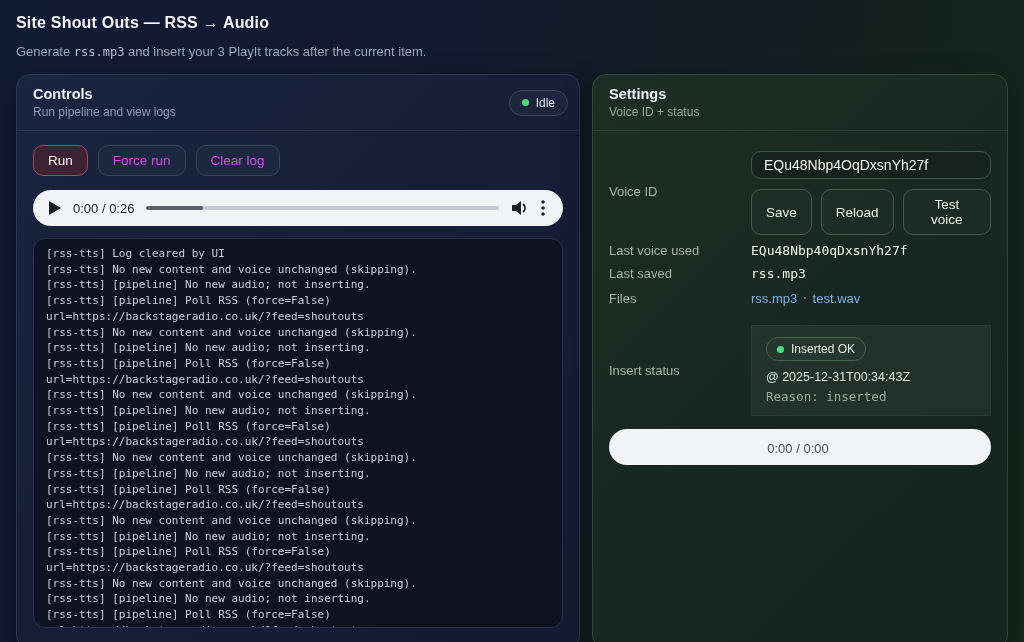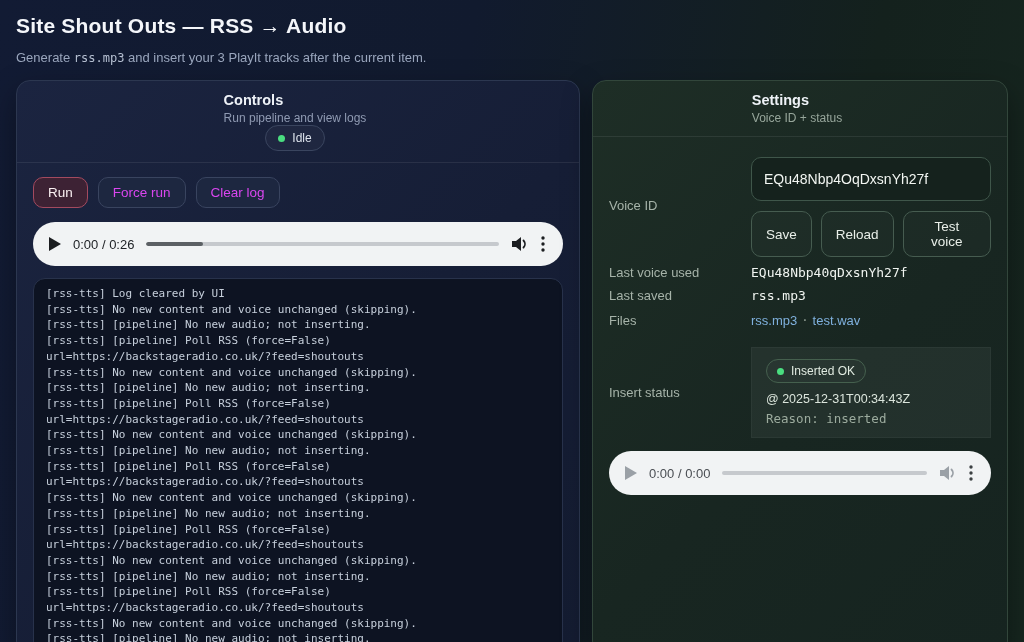--- a/index.html
+++ b/index.html
@@ -5,33 +5,33 @@
   * { margin:0; padding:0; box-sizing:border-box; }
   html,body { width:1024px; height:642px; overflow:hidden; }
   body {
     font-family:"Liberation Sans", sans-serif;
     background:linear-gradient(100deg, #121b34 0%, #111a2e 42%, #14211d 78%, #16261f 100%);
     color:#eef1f6;
   }
   .page { padding:10px 16px 0 16px; }
 
   
-  .page-title { font-size:21px; font-weight:bold; letter-spacing:.2px; color:#f4f6fa; margin-top:4px; }
+  .page-title { font-size:16px; font-weight:bold; letter-spacing:.2px; color:#f4f6fa; margin-top:4px; }
   .page-sub { margin-top:12px; font-size:13px; color:#9aa6bd; }
   .page-sub code { font-family:"DejaVu Sans Mono", monospace; font-size:12px; color:#b6c0d2; }
 
   
   .main { display:grid; grid-template-columns:564px 416px; gap:12px; margin-top:15px; align-items:start; }
   .panel { border:1px solid; border-radius:14px; height:575px; overflow:hidden;
            box-shadow:0 12px 30px rgba(0,0,0,.35); }
   .panel-controls { background:linear-gradient(135deg,#1b2440 0%,#161e36 55%,#141c31 100%); border-color:#2c3750; }
   .panel-settings { background:linear-gradient(135deg,#1e2e26 0%,#182621 55%,#162420 100%); border-color:#32463b; }
 
-  .panel-head { display:flex; align-items:center; justify-content:flex-end;
-                padding:11px 22px 11px 16px; border-bottom:1px solid rgba(255,255,255,.08);flex-direction:column; }
+  .panel-head { display:flex; align-items:center; justify-content:space-between;
+                padding:11px 11px 11px 16px; border-bottom:1px solid rgba(255,255,255,.08); }
   .panel-head h2 { font-size:14.5px; font-weight:bold; color:#eef2f7; }
   .panel-head .ph-sub { font-size:12px; margin-top:3px; }
   .panel-controls .ph-sub { color:#8f9ab2; }
   .panel-settings .ph-sub { color:#97a69b; }
 
   .badge { display:inline-flex; align-items:center; gap:7px; font-size:12px; border-radius:999px;
            padding:5px 12px; border:1px solid; white-space:nowrap; }
   .badge .dot { width:7px; height:7px; border-radius:50%; }
   .badge-idle { background:rgba(255,255,255,.03); border-color:#3a455f; color:#dde3ec; }
   .badge-mount { background:rgba(255,255,255,.03); border-color:#42584a; color:#dfe9e1; }
@@ -39,43 +39,43 @@
   .panel-body { padding:14px 16px; }
 
   
   .btn-row { display:flex; gap:10px; }
   .btn { font-family:"Liberation Sans", sans-serif; font-size:13.5px; color:#d946ef;
          padding:7px 14px; border-radius:10px; border:1px solid #39445f; background:#1d2740; cursor:pointer; }
   .btn-run { background:#3d2234; border-color:#a34a5f; color:#fbf1f3; }
   .panel-settings .btn { background:rgba(255,255,255,.02); border-color:#465c50; color:#e9efe9; }
 
   
-  .player { display:flex; align-items:center; gap:12px; height:44px; border-radius:22px;
+  .player { display:flex; align-items:center; gap:12px; height:36px; border-radius:22px;
             background:#f1f3f4; padding:0 18px 0 14px; }
   .player .ptime { font-size:13px; color:#202327; white-space:nowrap; }
   .player .ptrack { flex:1; height:4px; border-radius:2px; background:#c6c9cd; position:relative; overflow:hidden; }
   .player .pfill { position:absolute; left:0; top:0; bottom:0; background:#5c6064; border-radius:2px; }
   .player svg { display:block; }
   .player.disabled .ptime { color:#4a4e53; }
 
   .controls-player { margin:14px 0 12px 0; }
-  .settings-player { margin-top:13px; }
+  .settings-player { margin-top:13px;flex-direction:column; }
 
   
   .log { height:390px; background:#0d1322; border:1px solid #28324b; border-radius:12px;
          padding:7px 12px; overflow:hidden; }
   .log pre { font-family:"DejaVu Sans Mono", monospace; font-size:11px; line-height:15.7px;
              color:#c6cfdb; white-space:pre-wrap; word-break:break-all; }
 
   
   .set-grid { display:grid; grid-template-columns:142px 1fr; row-gap:0; align-items:center; }
   .set-label { font-size:13px; color:#a6b3a9; }
   .row-pad { padding:6px 0; }
   .voice-block { padding:6px 0 2px 0; }
-  .voice-input { width:100%; height:44px; border-radius:10px; border:1px solid #3f564a;
+  .voice-input { width:100%; height:28px; border-radius:10px; border:1px solid #3f564a;
                  background:#15221d; color:#f2f6f2; font-family:"Liberation Sans",sans-serif;
                  font-size:14px; padding:0 12px; outline:none; }
   .voice-btns { display:flex; gap:9px; margin-top:10px; }
   .kv { font-size:13.5px; color:#f0f4f0; }
   .kv-mono { font-family:"DejaVu Sans Mono", monospace; font-size:13px; }
   .files a { color:#7fb0dd; text-decoration:none; font-size:13px; }
   .files .sep { color:#8d9a90; margin:0 5px; }
 
   .insert-row { margin-top:12px; }
   .insert-box { background:rgba(255,255,255,.05); border:1px solid rgba(255,255,255,.04);

